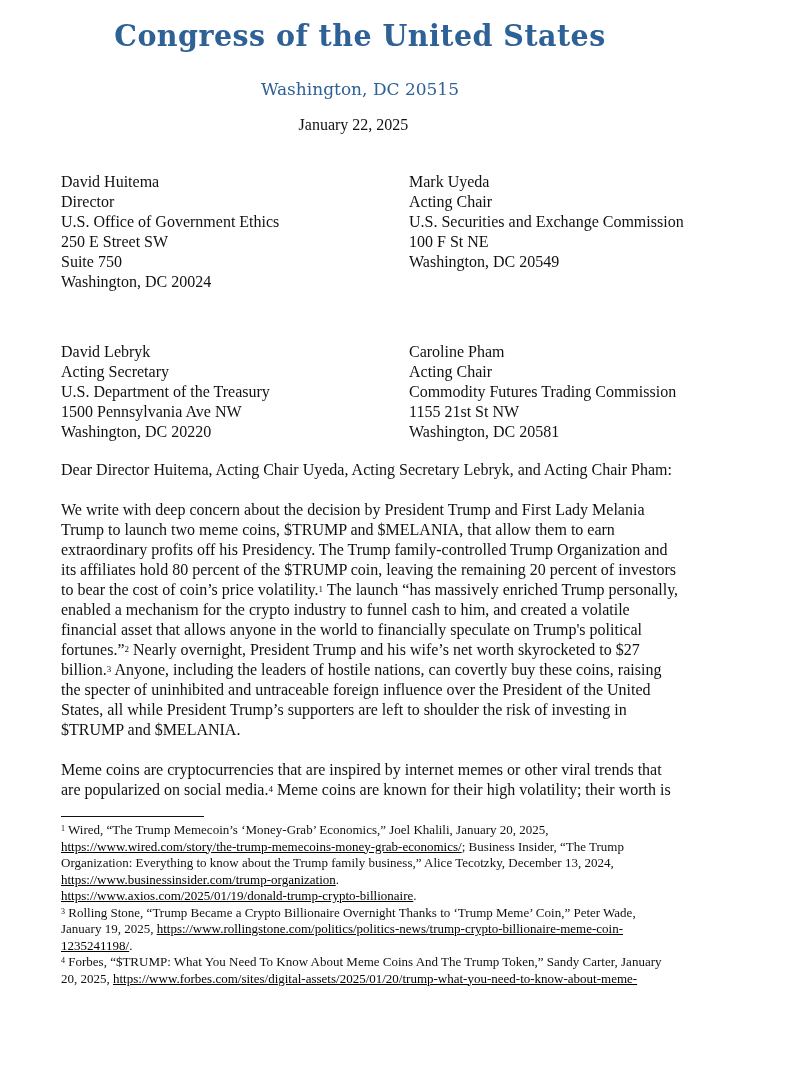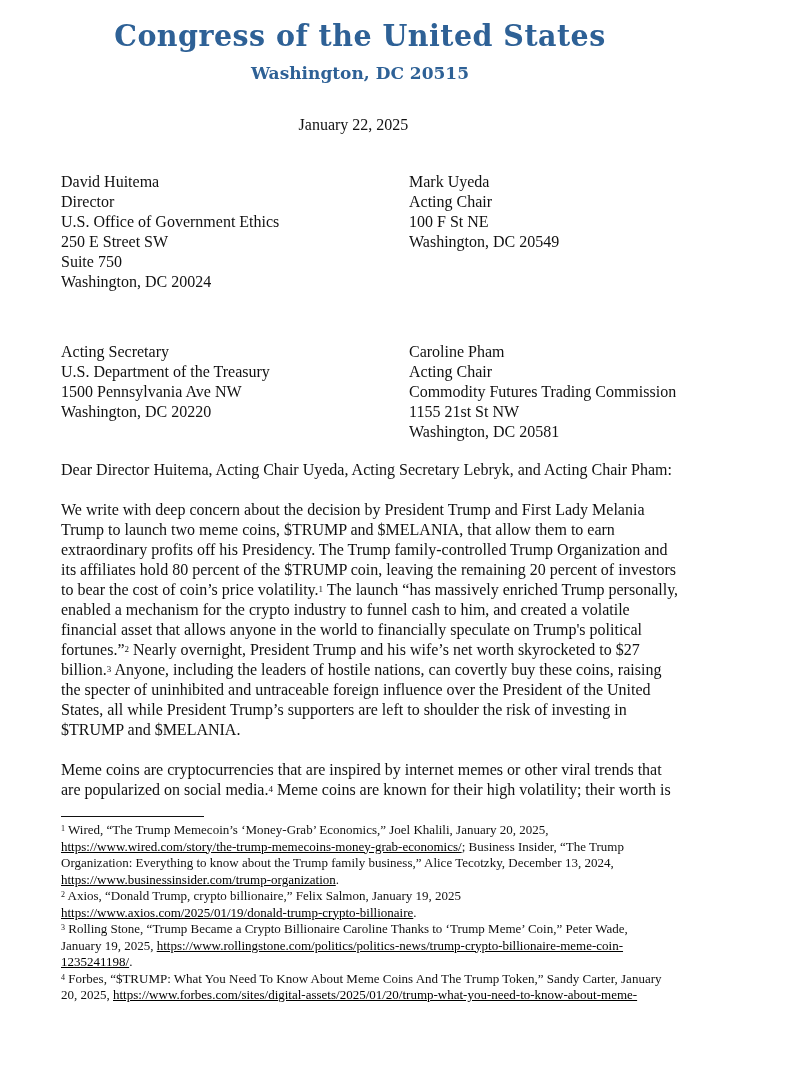--- a/index.html
+++ b/index.html
@@ -9,22 +9,22 @@
     color: #111111;
   }
   .letterhead { position: absolute; top: 14px; left: 0; width: 720px; text-align: center; }
   .lh-title {
     font-family: "DejaVu Serif", "Liberation Serif", serif;
     font-weight: bold; color: #2e6196; font-size: 30px; letter-spacing: 0.5px;
     line-height: 44px; transform: scaleX(0.95);
   }
   .lh-sub {
     font-family: "DejaVu Serif", "Liberation Serif", serif;
-    font-weight: bold; color: #2e6196; font-size: 17px; line-height: 26px;
-    margin-top: 2px;
+    font-weight: normal; color: #2e6196; font-size: 17px; line-height: 26px;
+    margin-top: 18px;
   }
   .date { position: absolute; top: 115px; left: 0; width: 707px; text-align: center; font-size: 16px; line-height: 20px; }
   .addr { position: absolute; font-size: 16px; line-height: 20px; }
   .addr div { white-space: nowrap; }
   .salutation { position: absolute; top: 460px; left: 61px; font-size: 16px; line-height: 20px; white-space: nowrap; }
   .para { position: absolute; left: 61px; width: 700px; font-size: 16px; line-height: 20px; }
   .para .line { white-space: nowrap; display: block; }
   sup { font-size: 9px; vertical-align: top; position: relative; top: -1px; }
   .fn-rule { position: absolute; top: 816px; left: 61px; width: 143px; height: 1px; background: #111; }
   .footnotes { position: absolute; top: 822px; left: 61px; width: 700px; font-size: 13px; line-height: 16.5px; }
@@ -47,25 +47,27 @@
   <div>Director</div>
   <div>U.S. Office of Government Ethics</div>
   <div>250 E Street SW</div>
   <div>Suite 750</div>
   <div>Washington, DC 20024</div>
 </div>
 
 <div class="addr" style="top:172px; left:409px;">
   <div>Mark Uyeda</div>
   <div>Acting Chair</div>
+  <div>U.S. Securities and Exchange Commission</div>
   <div>100 F St NE</div>
   <div>Washington, DC 20549</div>
 </div>
 
 <div class="addr" style="top:342px; left:61px;">
+  <div>David Lebryk</div>
   <div>Acting Secretary</div>
   <div>U.S. Department of the Treasury</div>
   <div>1500 Pennsylvania Ave NW</div>
   <div>Washington, DC 20220</div>
 </div>
 
 <div class="addr" style="top:342px; left:409px;">
   <div>Caroline Pham</div>
   <div>Acting Chair</div>
   <div>Commodity Futures Trading Commission</div>
@@ -98,25 +100,24 @@
 <div class="fn-rule"></div>
 
 <div class="footnotes">
   <div>
     <span class="line"><sup>1</sup><span> Wired, “The Trump Memecoin’s ‘Money-Grab’ Economics,” Joel Khalili, January 20, 2025,</span></span>
     <span class="line"><a class="link">https://www.wired.com/story/the-trump-memecoins-money-grab-economics/</a><span>; Business Insider, “The Trump</span></span>
     <span class="line">Organization: Everything to know about the Trump family business,” Alice Tecotzky, December 13, 2024,</span>
     <span class="line"><a class="link">https://www.businessinsider.com/trump-organization</a><span>.</span></span>
   </div>
   <div>
-    <span class="line"><sup>2</sup><span> Axios, “Donald Trump, crypto billionaire,” Felix Salmon, January 19, 2025</span></span>
     <span class="line"><a class="link">https://www.axios.com/2025/01/19/donald-trump-crypto-billionaire</a><span>.</span></span>
   </div>
   <div>
-    <span class="line"><sup>3</sup><span> Rolling Stone, “Trump Became a Crypto Billionaire Caroline Thanks to ‘Trump Meme’ Coin,” Peter Wade,</span></span>
+    <span class="line"><sup>3</sup><span> Rolling Stone, “Trump Became a Crypto Billionaire Overnight Thanks to ‘Trump Meme’ Coin,” Peter Wade,</span></span>
     <span class="line"><span>January 19, 2025, </span><a class="link">https://www.rollingstone.com/politics/politics-news/trump-crypto-billionaire-meme-coin-</a></span>
     <span class="line"><a class="link">1235241198/</a><span>.</span></span>
   </div>
   <div>
     <span class="line"><sup>4</sup><span> Forbes, “$TRUMP: What You Need To Know About Meme Coins And The Trump Token,” Sandy Carter, January</span></span>
     <span class="line"><span>20, 2025, </span><a class="link">https://www.forbes.com/sites/digital-assets/2025/01/20/trump-what-you-need-to-know-about-meme-</a></span>
   </div>
 </div>
 
 </body></html>

